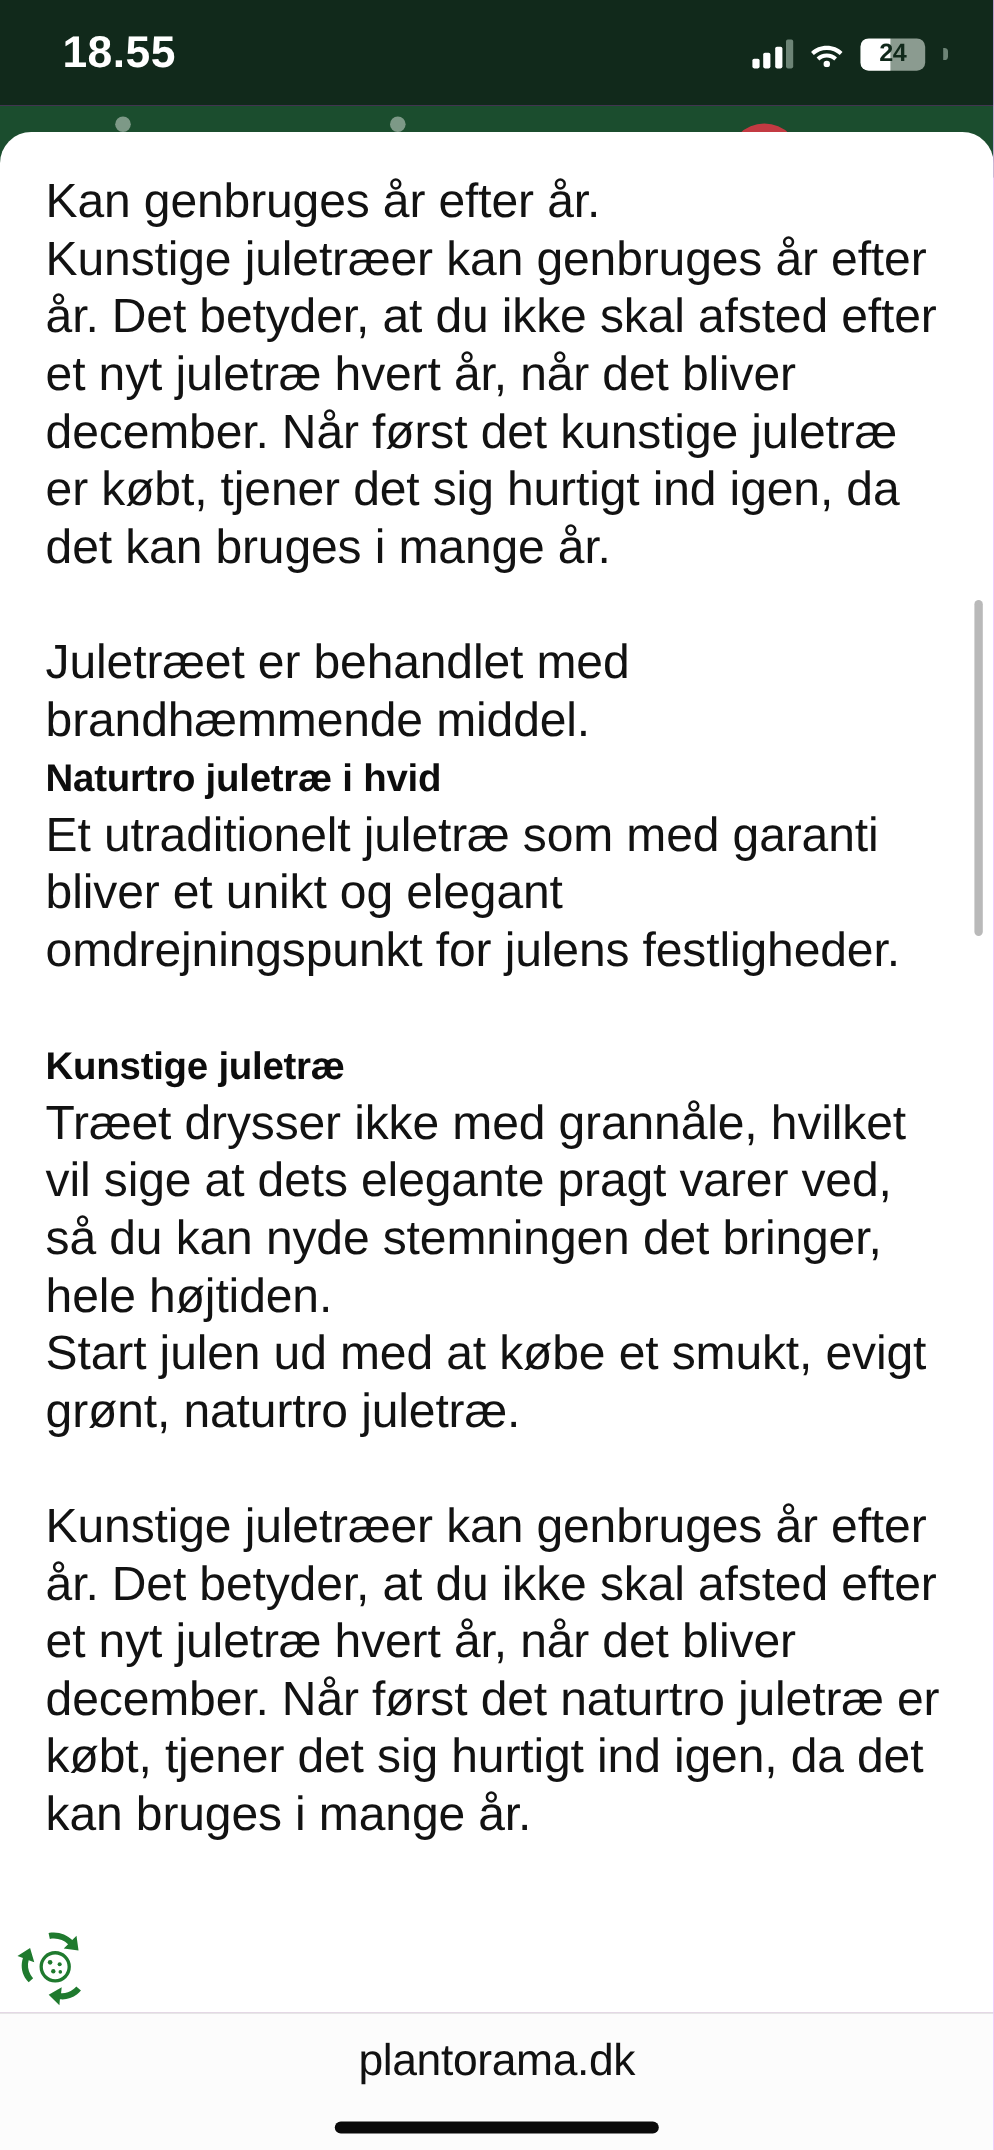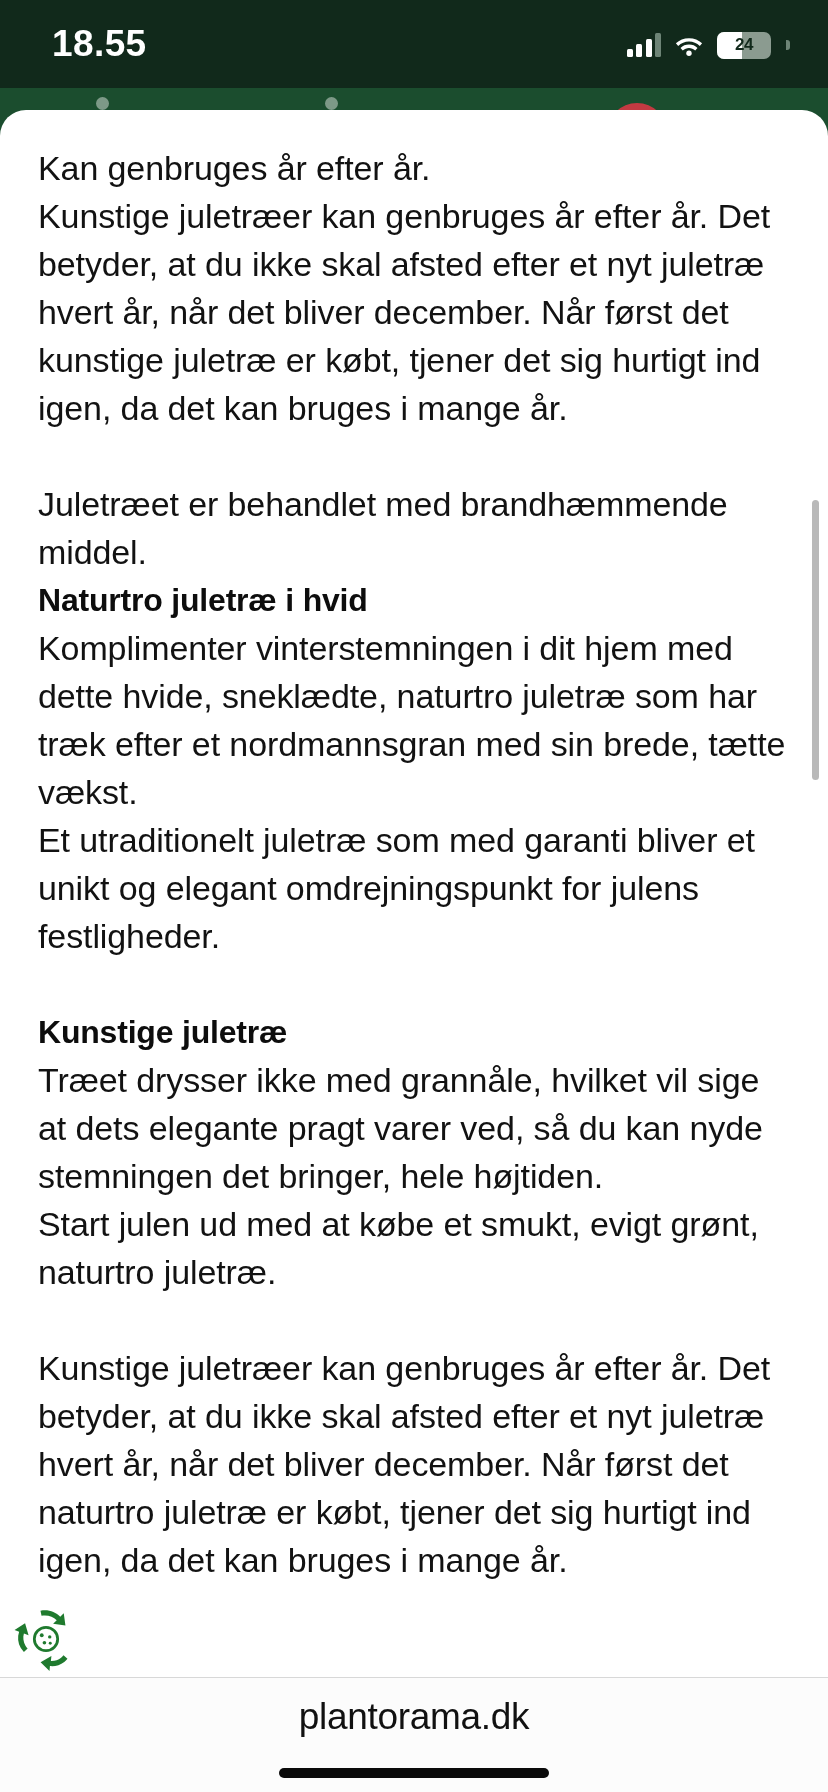--- a/index.html
+++ b/index.html
@@ -58,21 +58,21 @@
     background:#8b9b90;
     overflow:hidden;
   }
   .battery .fill {
     position:absolute; left:0; top:0; bottom:0;
     width:25px; background:#ffffff;
   }
   .battery .lvl {
     position:absolute; inset:0;
     display:flex; align-items:center; justify-content:center;
-    font-size:17px; font-weight:700; color:#11291b;
+    font-size:21px; font-weight:700; color:#11291b;
     letter-spacing:-0.4px;
   }
   .battery-cap {
     width:4px; height:10px;
     background:#6d8476;
     border-radius:0 3px 3px 0;
     margin-left:2px;
   }
 
   
@@ -107,21 +107,21 @@
     z-index:10;
   }
 
   .sheet-scroll {
     position:absolute;
     top:0; left:0; right:0; bottom:0;
     padding:34px 38px 0 38px;
   }
 
   .body-text {
-    font-size:34px;
+    font-size:40px;
     line-height:48px;
     color:#121212;
     font-weight:400;
     letter-spacing:-0.1px;
   }
   .gap { height:48px; }
 
   h3.sec-head {
     font-size:32px;
     line-height:48px;
@@ -213,21 +213,20 @@
     </div>
   </div>
 
   <div class="sheet">
     <div class="sheet-scroll" id="scroll-body">
         <p class="body-text">Kan genbruges år efter år.</p>
         <p class="body-text">Kunstige juletræer kan genbruges år efter år. Det betyder, at du ikke skal afsted efter et nyt juletræ hvert år, når det bliver december. Når først det kunstige juletræ er købt, tjener det sig hurtigt ind igen, da det kan bruges i mange år.</p>
         <div class="gap"></div>
         <p class="body-text">Juletræet er behandlet med brandhæmmende middel.</p>
         <h3 class="sec-head">Naturtro juletræ i hvid</h3>
-        <p class="body-text">Komplimenter vinterstemningen i dit hjem med dette hvide, sneklædte, naturtro juletræ som har træk efter et nordmannsgran med sin brede, tætte vækst.</p>
         <p class="body-text">Et utraditionelt juletræ som med garanti bliver et unikt og elegant omdrejningspunkt for julens festligheder.</p>
         <div class="gap"></div>
         <h3 class="sec-head">Kunstige juletræ</h3>
         <p class="body-text">Træet drysser ikke med grannåle, hvilket vil sige at dets elegante pragt varer ved, så du kan nyde stemningen det bringer, hele højtiden.</p>
         <p class="body-text">Start julen ud med at købe et smukt, evigt grønt, naturtro juletræ.</p>
         <div class="gap"></div>
         <p class="body-text">Kunstige juletræer kan genbruges år efter år. Det betyder, at du ikke skal afsted efter et nyt juletræ hvert år, når det bliver december. Når først det naturtro juletræ er købt, tjener det sig hurtigt ind igen, da det kan bruges i mange år.</p>
         <div class="gap"></div>
       </div>
     <div class="scrollbar"></div>

